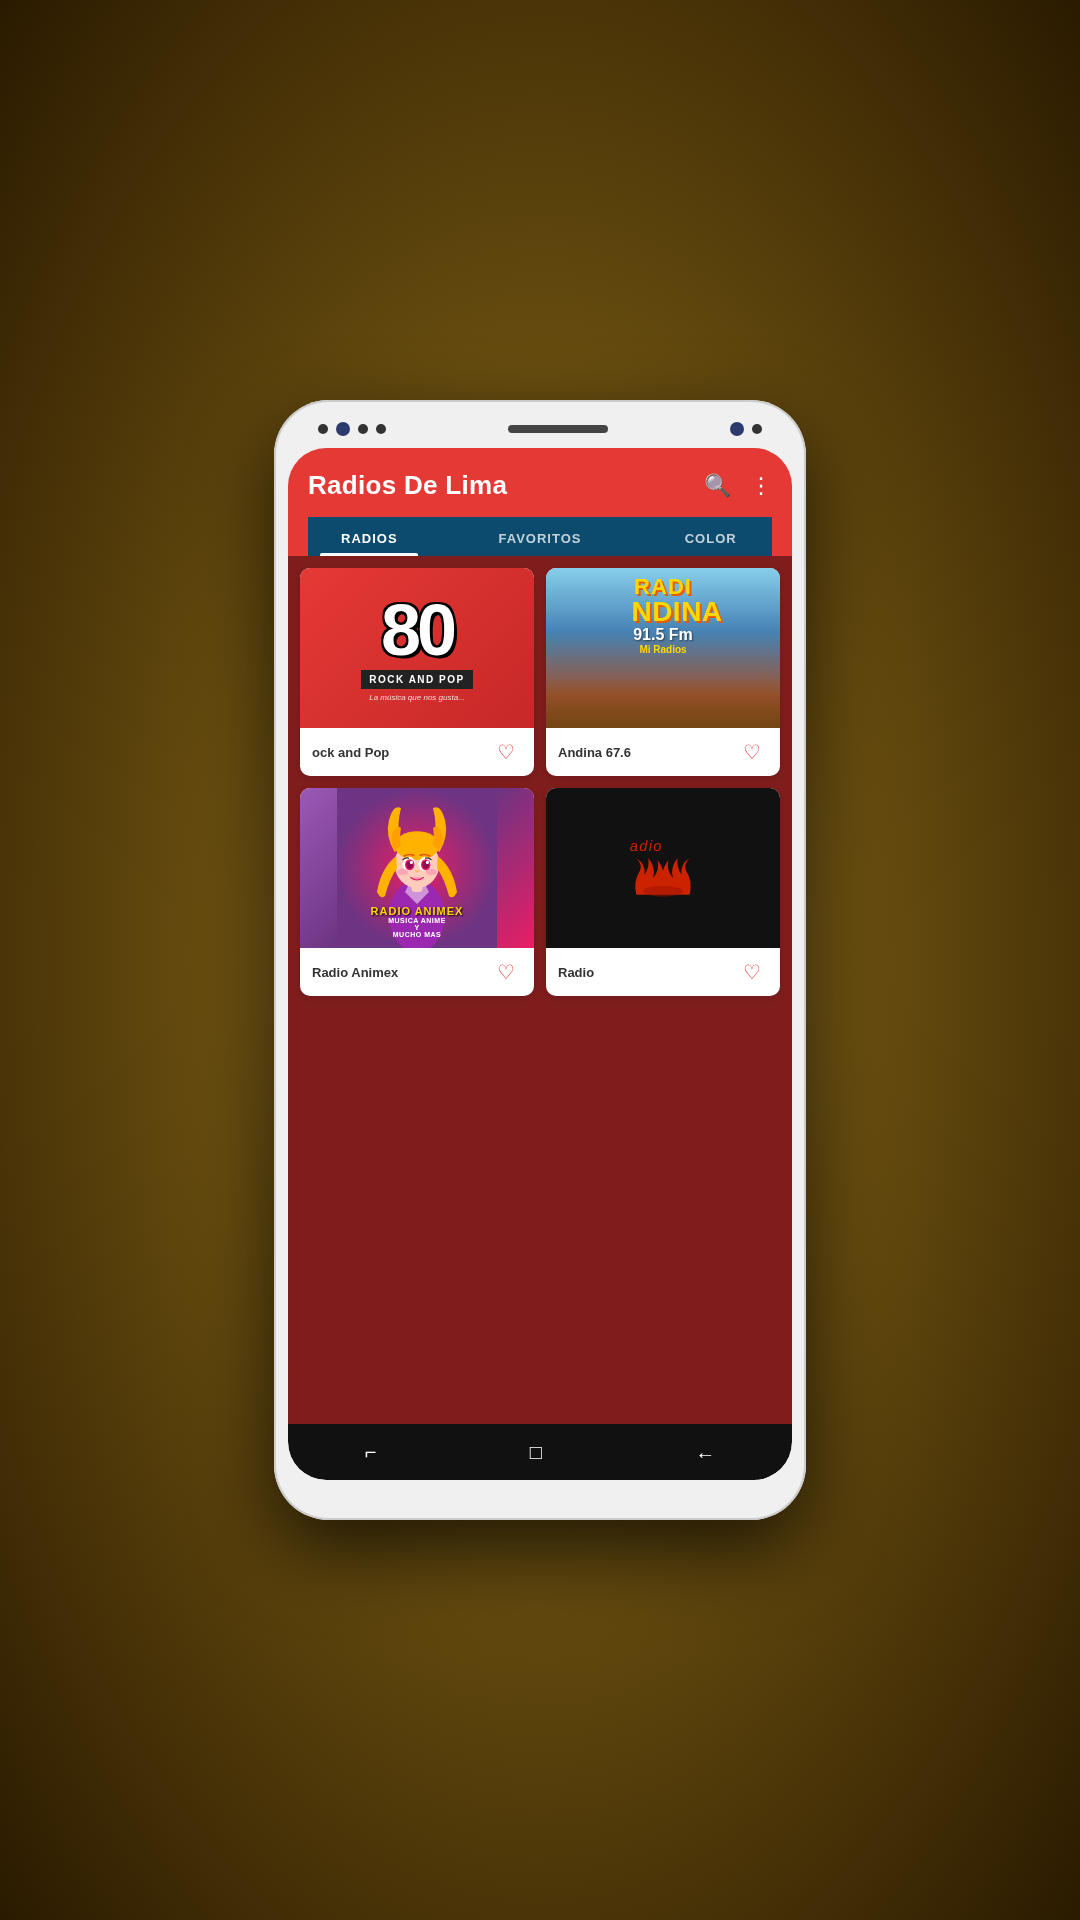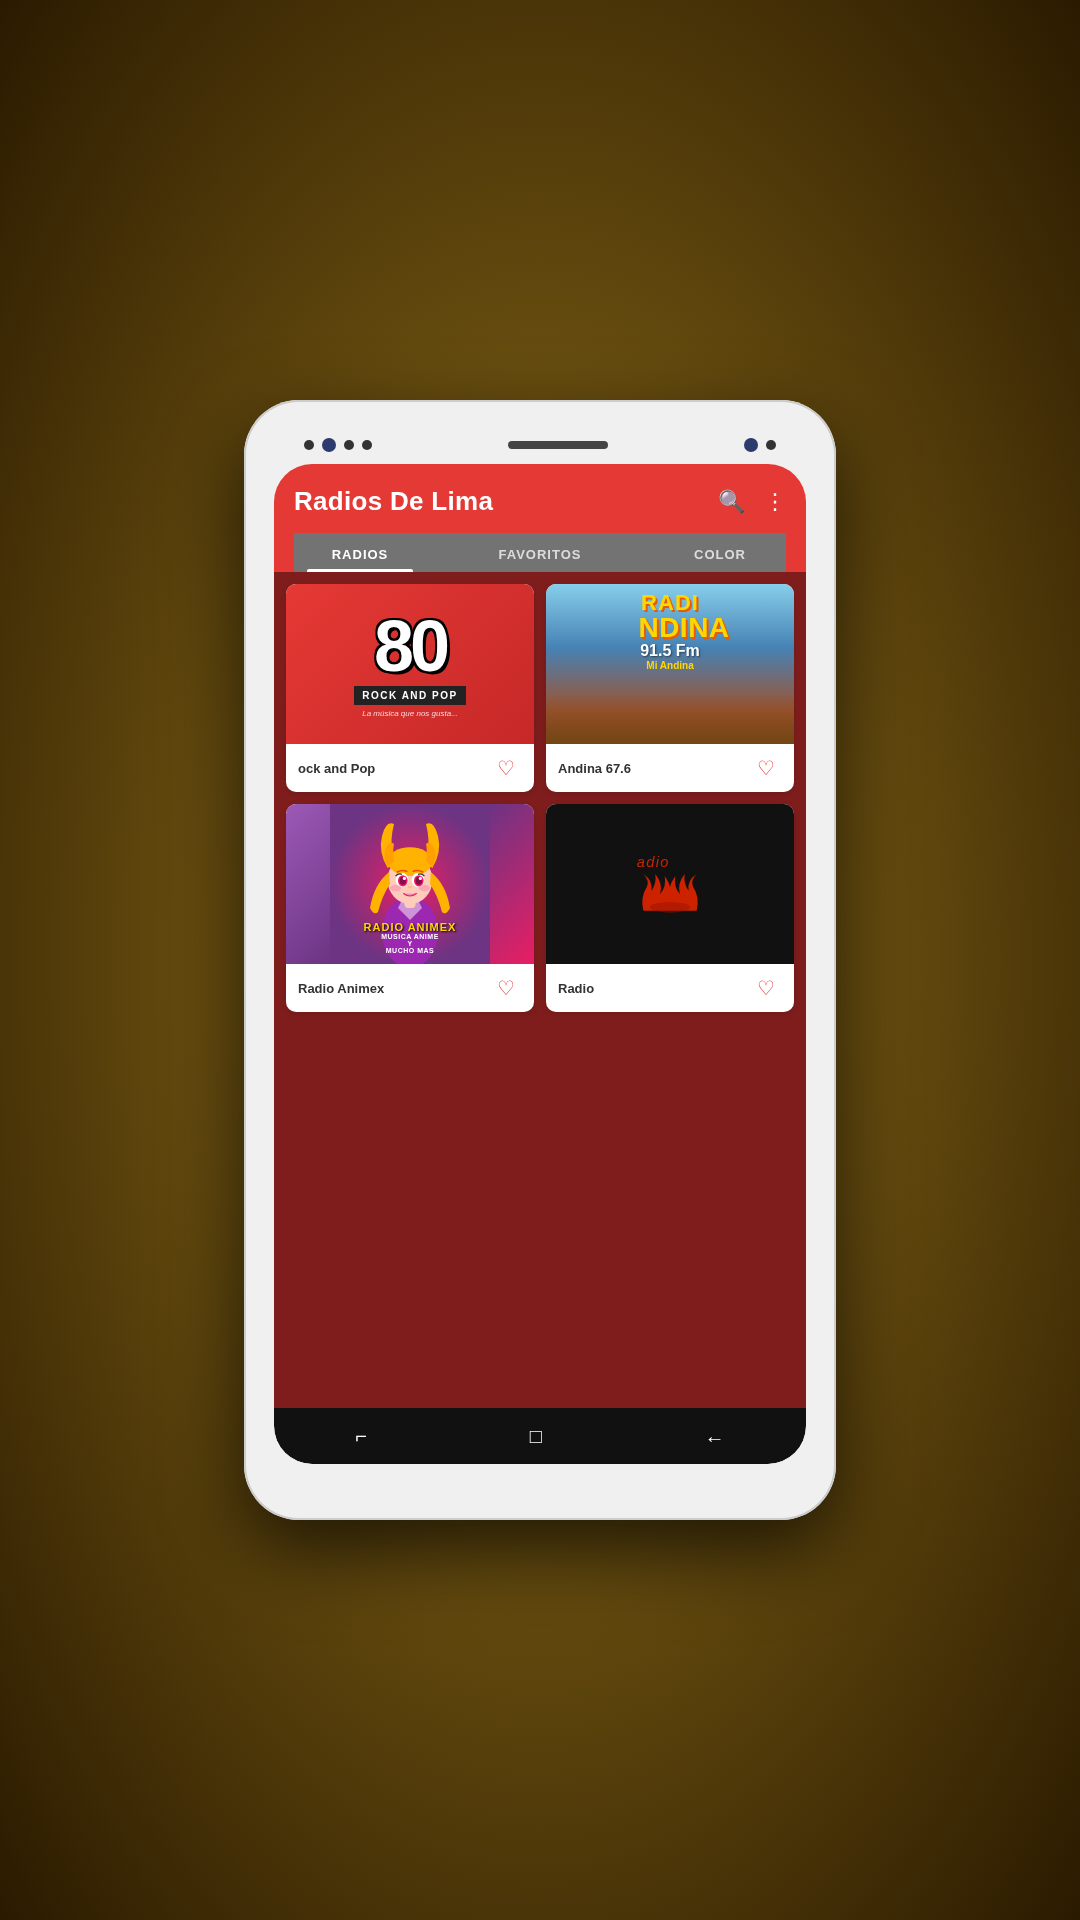--- a/index.html
+++ b/index.html
@@ -9,25 +9,25 @@
       height: 1920px;
       background: radial-gradient(ellipse at center, #c8a84b 0%, #6b5010 40%, #2a1a00 100%);
       display: flex;
       align-items: center;
       justify-content: center;
       font-family: 'Arial', sans-serif;
       overflow: hidden;
     }
 
     .phone-outer {
-      width: 592px;
+      width: 532px;
       height: 1120px;
       background: #f0f0f0;
       border-radius: 55px;
-      padding: 30px;
+      padding: 14px;
       box-shadow: 0 30px 80px rgba(0,0,0,0.7), inset 0 0 0 2px #ccc;
       position: relative;
     }
 
     .phone-top-bar {
       display: flex;
       align-items: center;
       justify-content: space-between;
       padding: 8px 30px 12px 30px;
     }
@@ -104,21 +104,21 @@
 
     .header-icon {
       color: white;
       font-size: 22px;
       cursor: pointer;
     }
 
     
     .tabs {
       display: flex;
-      background: #737373;
+      background: #0c4a6e;
       gap: 48px;
     }
 
     .tab {
       flex: 1;
       text-align: center;
       padding: 14px 8px 10px 8px;
       color: rgba(255,255,255,0.75);
       font-size: 13px;
       font-weight: 600;
@@ -429,21 +429,21 @@
 
         <div class="card">
           <div class="card-image card-andina">
             <div>
               <span class="andina-radio-text">RADI</span>
             </div>
             <div>
               <span class="andina-name">NDINA</span>
             </div>
             <div class="andina-freq">91.5 Fm</div>
-            <div class="andina-sub">Mi Andina</div>
+            <div class="andina-sub">Mi Radios</div>
             <div class="mountain-bg"></div>
           </div>
           <div class="card-footer">
             <span class="card-label">Andina 67.6</span>
             <button class="heart-btn">♡</button>
           </div>
         </div>
 
         <div class="card">
           <div class="card-image card-animex">

